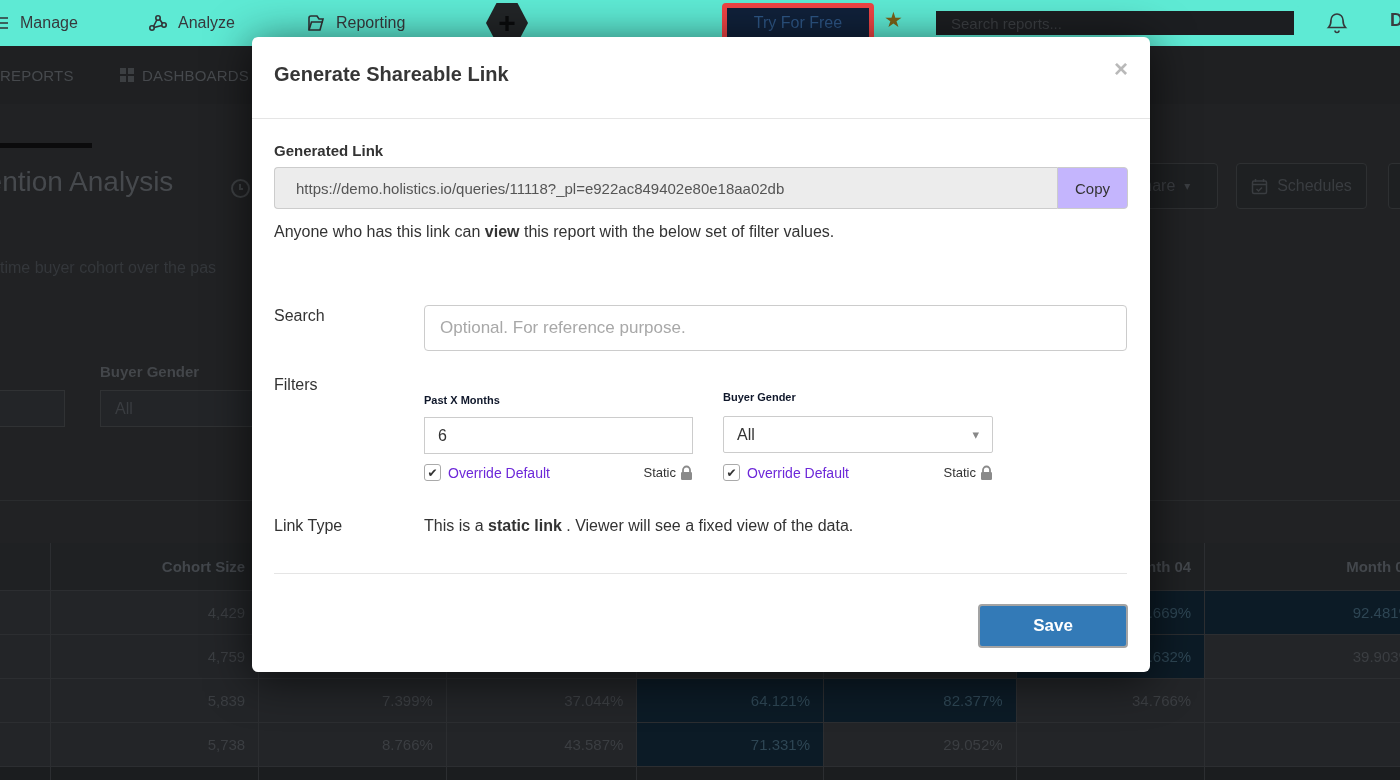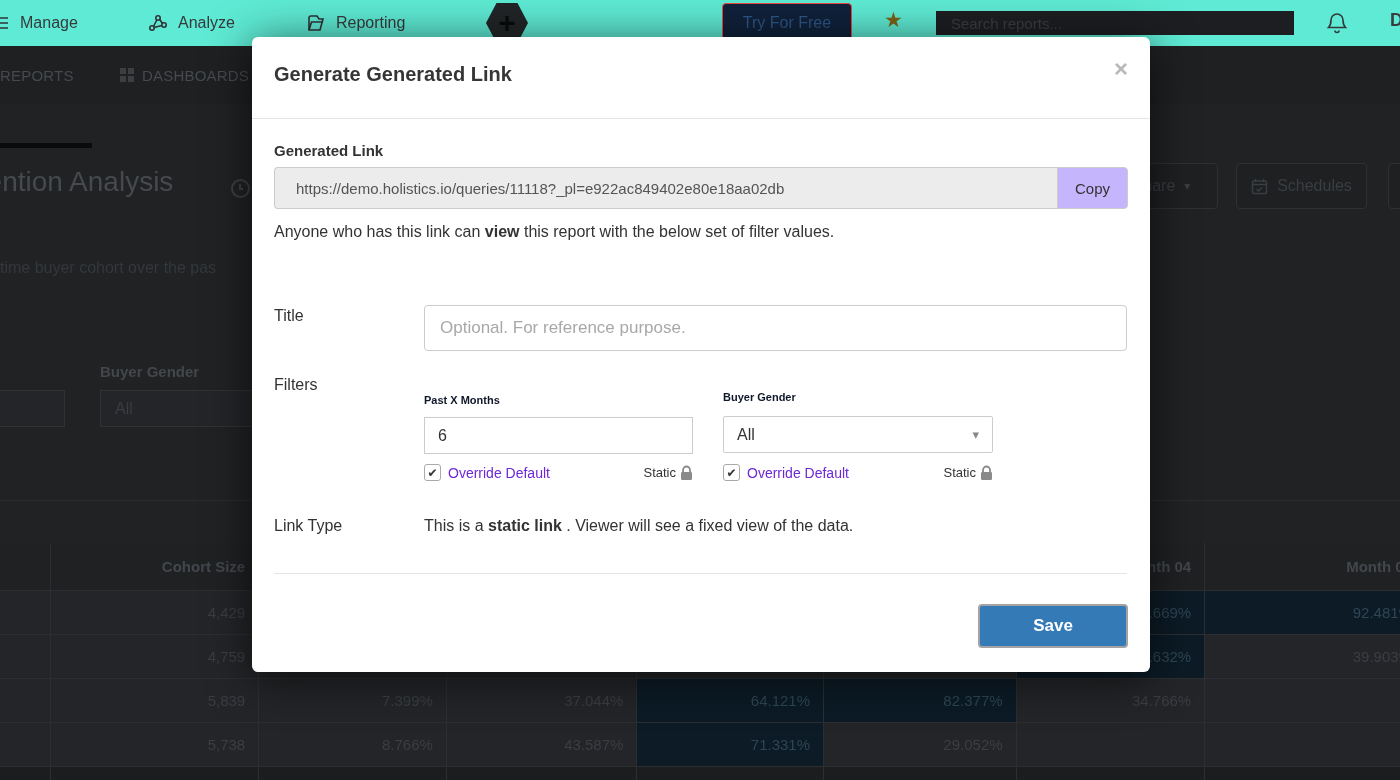--- a/index.html
+++ b/index.html
@@ -10,22 +10,22 @@
     -webkit-font-smoothing:antialiased;
   }
   
   .navbar{position:absolute;left:0;top:0;width:1400px;height:46px;background:#5eead4;}
   .nav-item{position:absolute;top:0;height:46px;display:flex;align-items:center;gap:10px;
     color:#37393c;font-size:16px;}
   .nav-item svg{stroke:#303336;fill:none;stroke-width:1.6;}
   .hexagon{position:absolute;left:486px;top:3px;width:42px;height:40px;background:#222527;
     clip-path:polygon(25% 0,75% 0,100% 50%,75% 100%,25% 100%,0 50%);
     display:flex;align-items:center;justify-content:center;color:#0a0b0c;font-size:30px;font-weight:700;}
-  .try-free{position:absolute;left:722px;top:3px;width:130px;height:40px;background:#10213a;
-    border:1px solid #ef4444;border-radius:4px;color:#2d5584;font-size:16px;
+  .try-free{position:absolute;left:722px;top:3px;width:152px;height:40px;background:#10213a;
+    border:5px solid #ef4444;border-radius:4px;color:#2d5584;font-size:16px;
     display:flex;align-items:center;justify-content:center;box-sizing:border-box;}
   .star{position:absolute;left:884px;top:8px;color:#7c6317;font-size:21px;}
   .search-box{position:absolute;left:930px;top:5px;width:370px;height:36px;background:#1c1e21;
     border:6px solid #5eead4;border-radius:6px;box-sizing:border-box;
     display:flex;align-items:center;padding-left:15px;color:#3b3e42;font-size:15px;}
   .bell{position:absolute;left:1326px;top:11px;}
   .avatar-d{position:absolute;left:1390px;top:10px;color:#3a3d40;font-size:18px;font-weight:700;}
   .tabbar{position:absolute;left:0;top:46px;width:1400px;height:58px;background:#1f2022;}
   .tab{position:absolute;top:0;height:58px;display:flex;align-items:center;gap:8px;
     color:#46494d;font-size:15px;font-weight:400;letter-spacing:.2px;}
@@ -249,36 +249,36 @@
           <div class="tcell" style="width: 191px;"></div>
           <div class="tcell" style="width: 197px;"></div>
           <div class="tcell" style="width: 193px;"></div>
           <div class="tcell" style="width: 226px;"></div>
         </div>
       </div>
     </div>
 </div>
 
 <div class="modal">
-  <div class="modal-title">Generate Generated Link</div>
+  <div class="modal-title">Generate Shareable Link</div>
   <div class="modal-close">×</div>
   <div class="modal-head-border"></div>
 
   <div class="gen-label">Generated Link</div>
   <div class="link-group">
     <div class="link-input">
       <span>https://demo.holistics.io/queries/11118?_pl=e922ac849402e80e18aa02db</span>
     </div>
     <div class="copy-btn">
       <span>Copy</span>
     </div>
   </div>
   <div class="share-note"><span>Anyone who has this link can </span><span class="bold">view</span><span> this report with the below set of filter values.</span></div>
 
-  <div class="form-label" style="top:270px">Title</div>
+  <div class="form-label" style="top:270px">Search</div>
   <div class="title-input">
     <span>Optional. For reference purpose.</span>
   </div>
 
   <div class="form-label" style="top:339px">Filters</div>
 
   <div class="filter-block-label" style="left:172px;top:357px">Past X Months</div>
   <div class="filter-input" style="left:172px;top:380px;width:269px">
     <span>6</span>
   </div>

